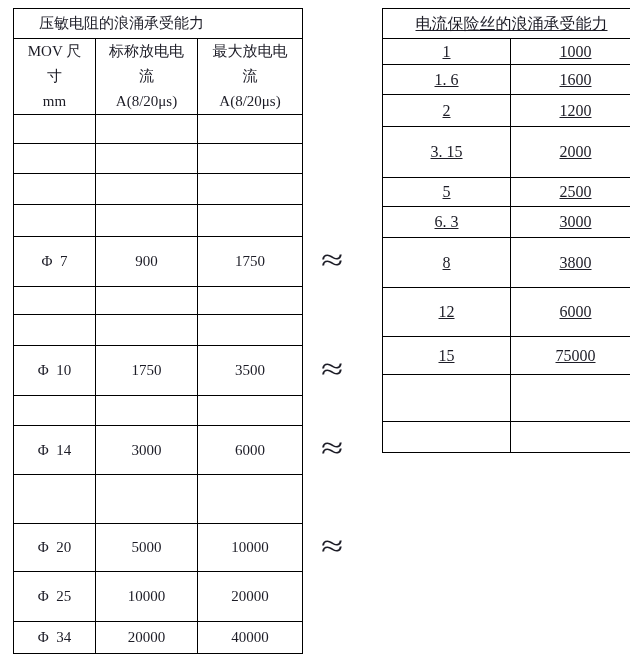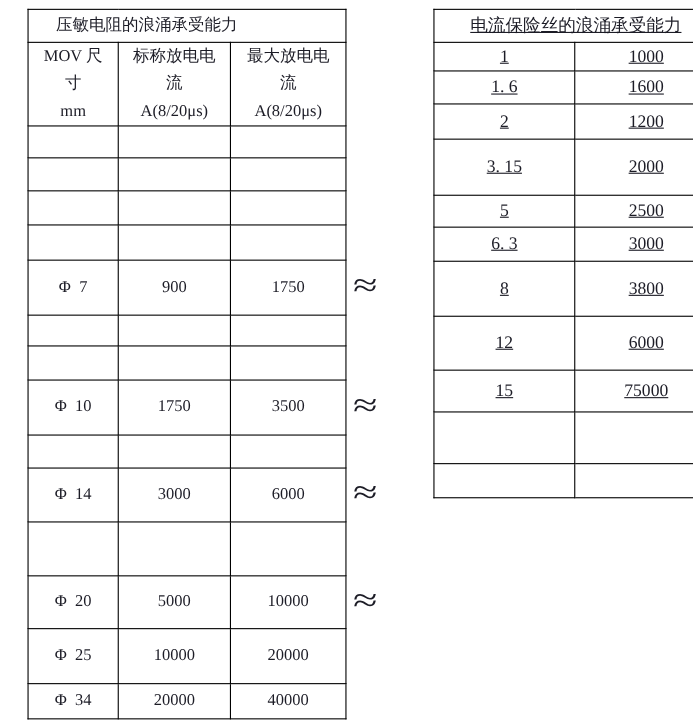--- a/index.html
+++ b/index.html
@@ -10,21 +10,20 @@
     color: #1c1c26;
     position: relative;
     overflow: hidden;
   }
   .stage { position: relative; width: 630px; height: 658px; }
   table.tbl {
     border-collapse: collapse;
     position: absolute;
     top: 8px;
     table-layout: fixed;
-    margin-left: 12px;
   }
   .tbl td {
     border: 1px solid #000;
     text-align: center;
     vertical-align: middle;
     white-space: pre-wrap;
     font-size: 15px;
     line-height: 1.5;
     padding: 0;
     overflow: hidden;

